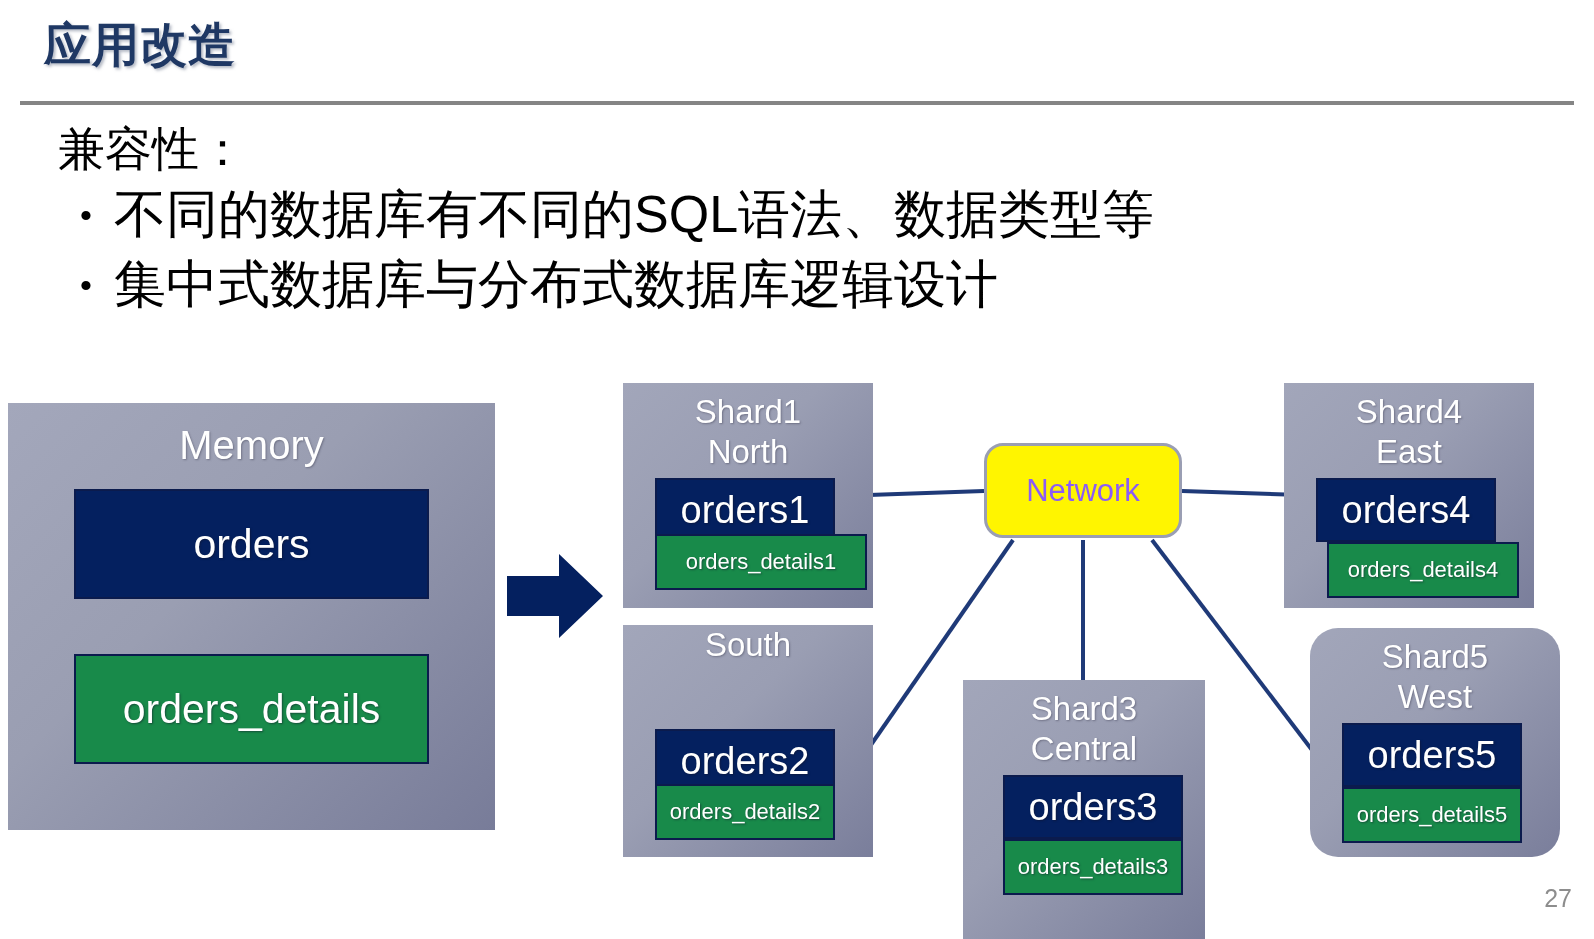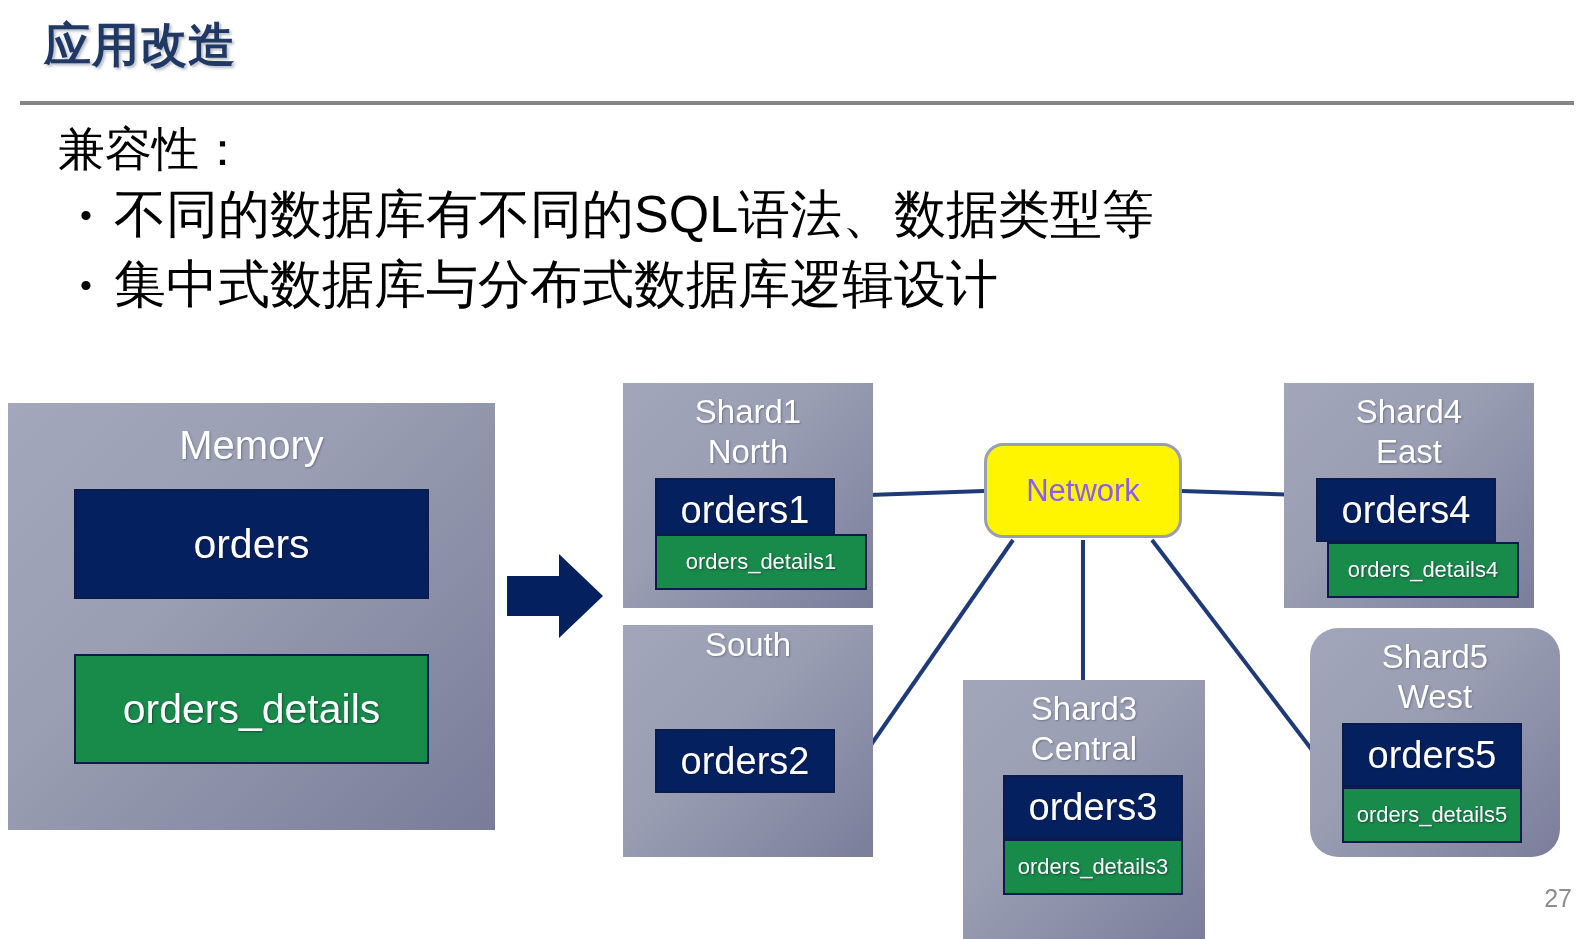--- a/index.html
+++ b/index.html
@@ -145,20 +145,21 @@
     <div class="shard-box" style="left:623px; top:23px; width:250px; height:225px;">
       <div class="box-caption shard-caption">Shard1</div>
       <div class="box-caption shard-caption" style="padding-top:0;">North</div>
       <div class="tbl tbl-navy sh-tbl-main" style="left:32px; top:95px;  width:180px; height:64px;">orders1</div>
       <div class="tbl tbl-green sh-tbl-sub" style="left:32px; top:151px; width:212px; height:56px;">orders_details1</div>
     </div>
 
     <div class="shard-box" style="left:623px; top:265px; width:250px; height:232px;">
       <div class="box-caption shard-caption" style="padding-top:0;">South</div>
       <div class="tbl tbl-navy sh-tbl-main" style="left:32px; top:104px;  width:180px; height:64px;">orders2</div>
+      <div class="tbl tbl-green sh-tbl-sub" style="left:32px; top:159px; width:180px; height:56px;">orders_details2</div>
     </div>
 
     <div class="shard-box" style="left:963px; top:320px; width:242px; height:259px;">
       <div class="box-caption shard-caption">Shard3</div>
       <div class="box-caption shard-caption" style="padding-top:0;">Central</div>
       <div class="tbl tbl-navy sh-tbl-main" style="left:40px; top:95px;  width:180px; height:64px;">orders3</div>
       <div class="tbl tbl-green sh-tbl-sub" style="left:40px; top:159px; width:180px; height:56px;">orders_details3</div>
     </div>
 
     <div class="shard-box" style="left:1284px; top:23px; width:250px; height:225px;">

